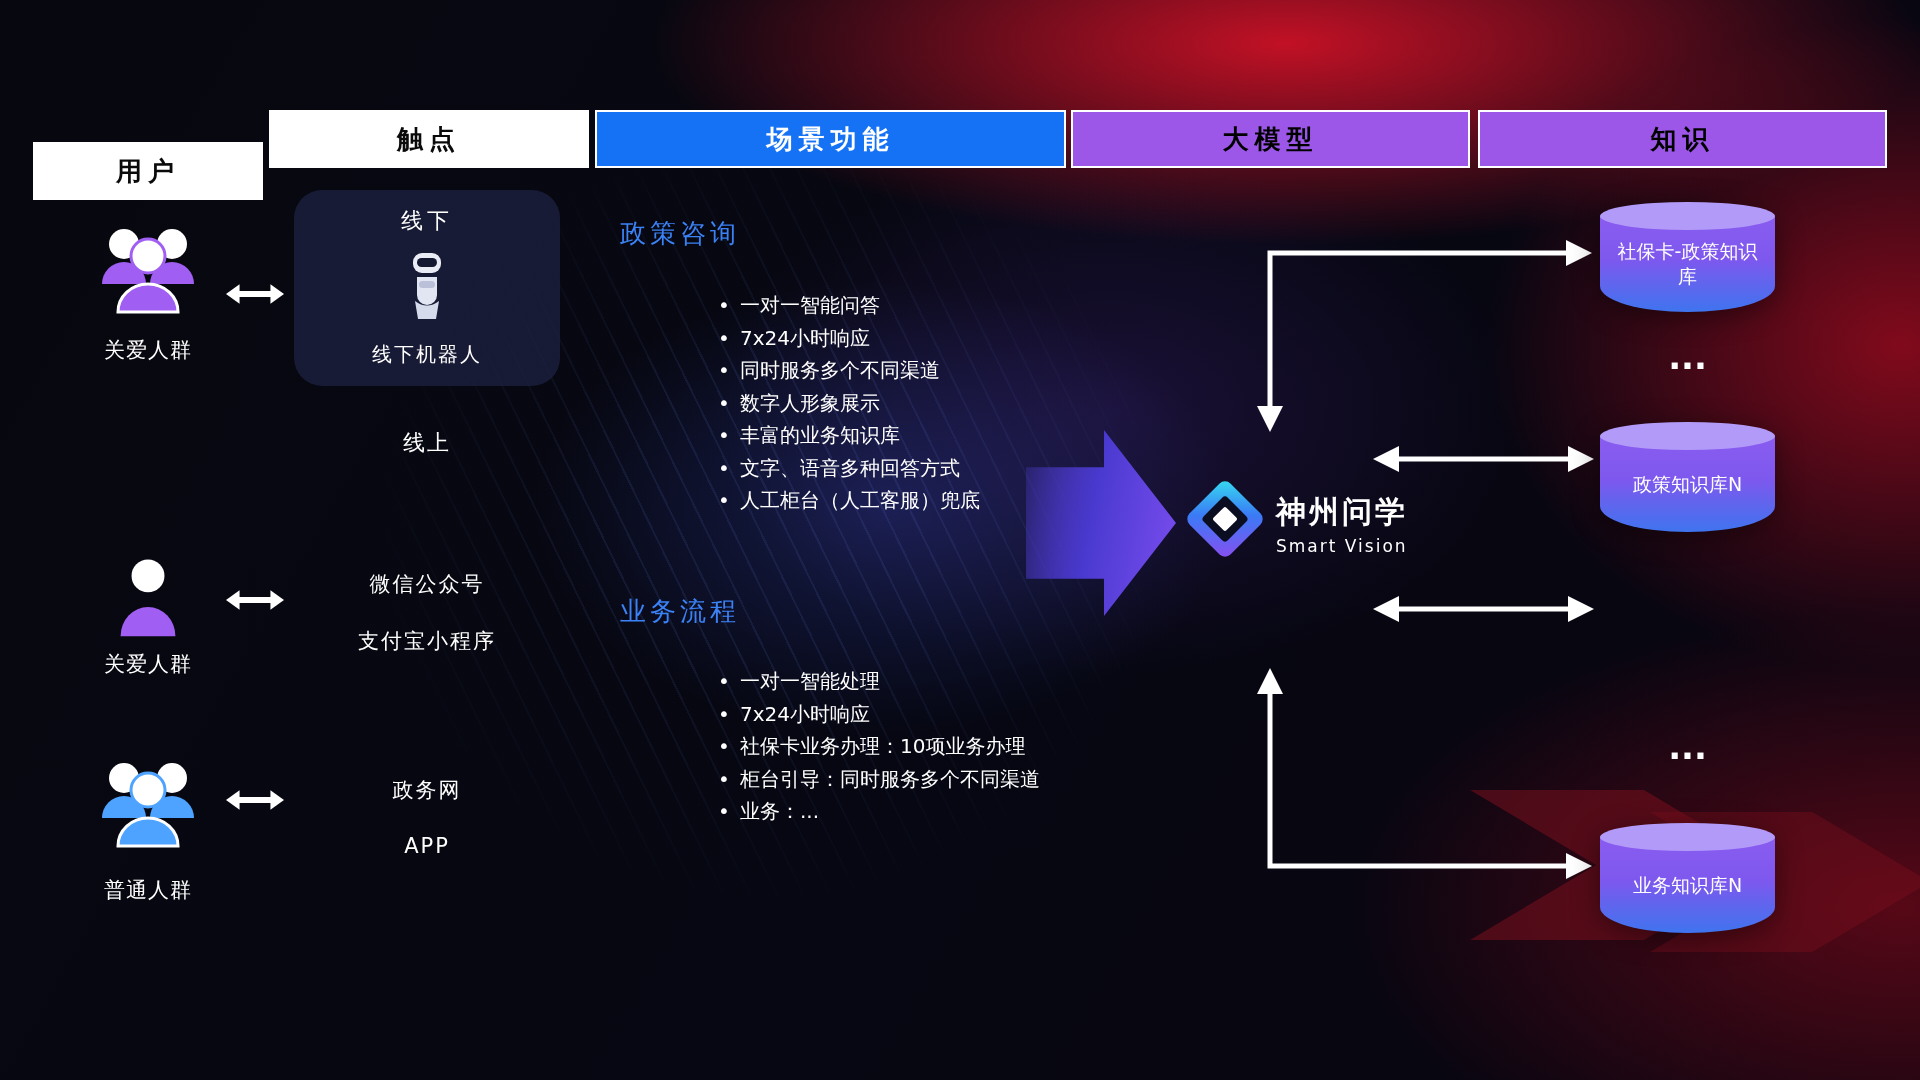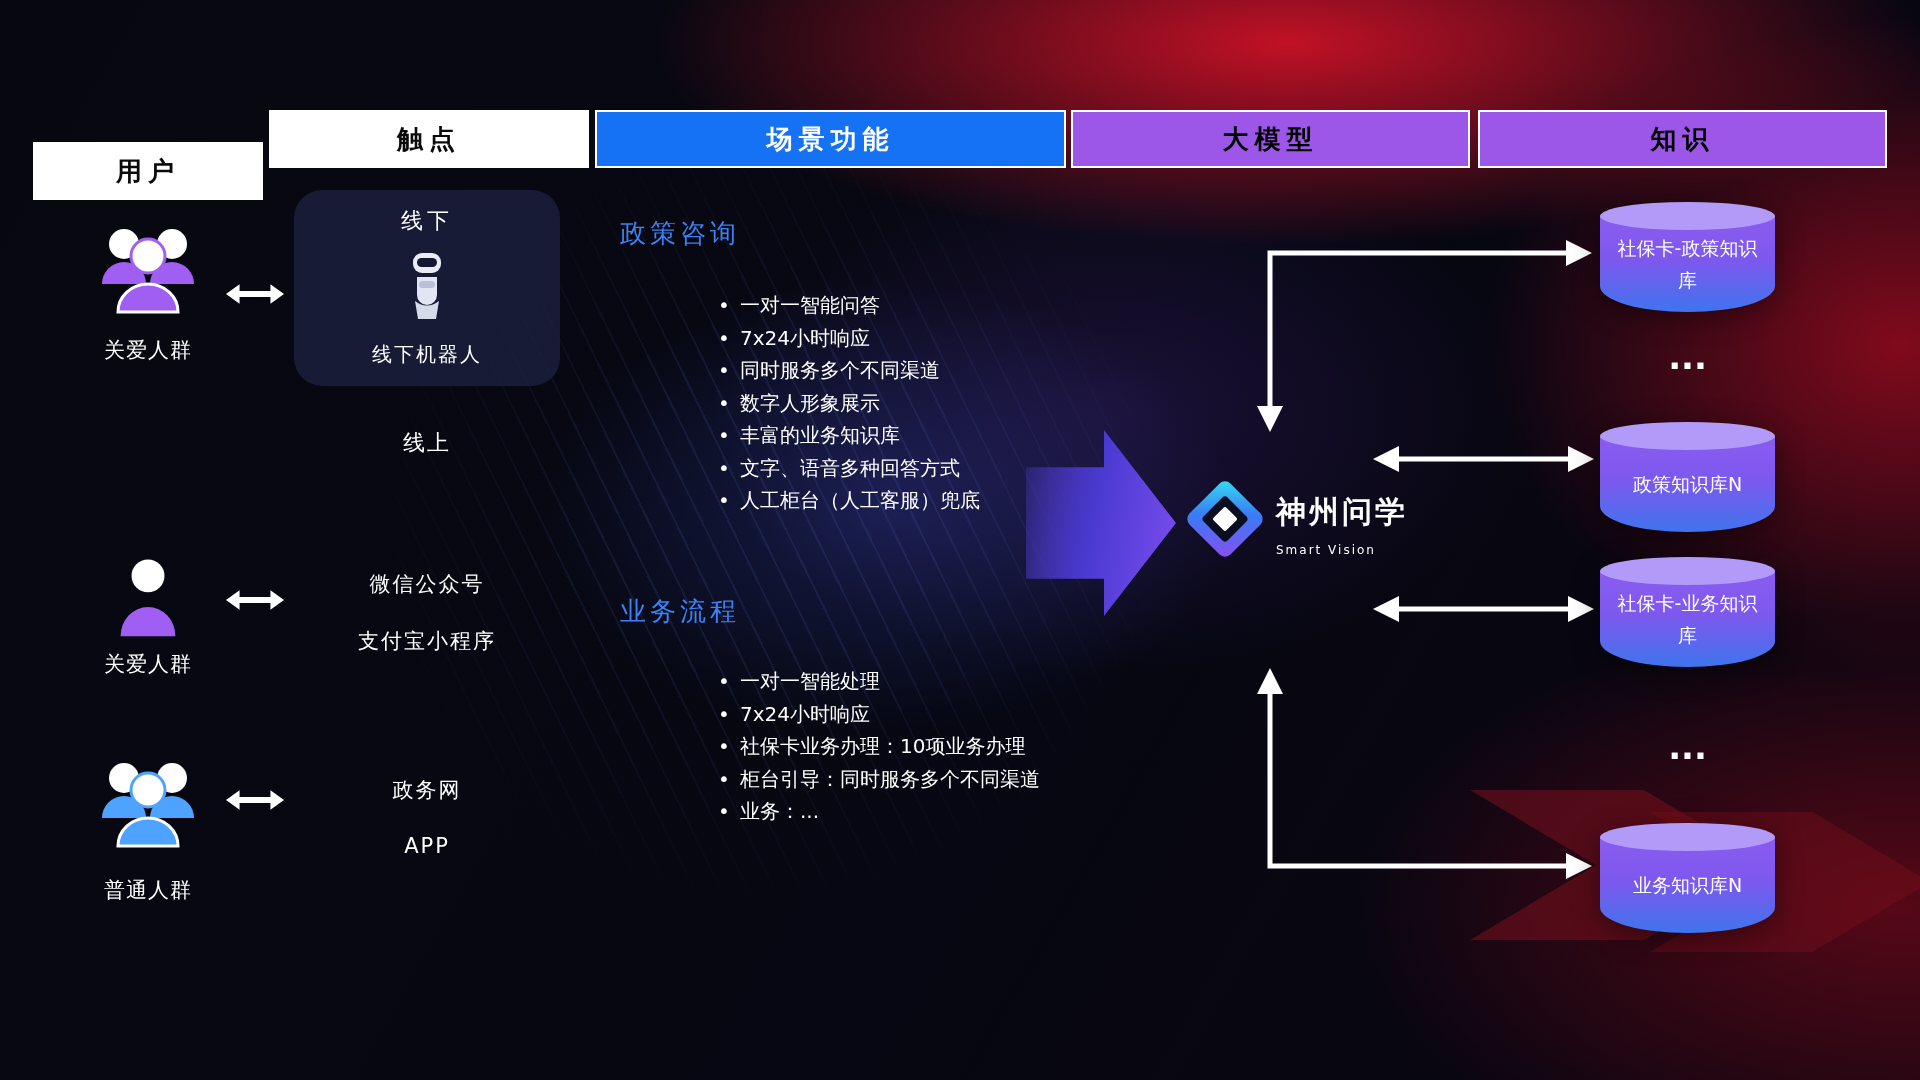--- a/index.html
+++ b/index.html
@@ -66,30 +66,30 @@
     clip-path:polygon(0 20%,52% 20%,52% 0,100% 50%,52% 100%,52% 80%,0 80%);
     filter:drop-shadow(0 0 28px rgba(120,70,240,0.5));
   }
   .logo-diamond{position:absolute;left:1192px;top:486px;width:66px;height:66px;}
   .ld-outer{position:absolute;inset:4px;transform:rotate(45deg);border-radius:8px;
     background:linear-gradient(135deg,#35e0f0 0%,#3a7bf5 45%,#8a4df0 100%);}
   .ld-inner{position:absolute;inset:16px;transform:rotate(45deg);border-radius:4px;background:#0b0d20;}
   .ld-core{position:absolute;inset:24px;transform:rotate(45deg);border-radius:2px;background:#ffffff;}
   .brand{position:absolute;left:1276px;top:492px;}
   .brand-name{font-size:30px;font-weight:700;letter-spacing:3px;color:#fff;}
-  .brand-sub{font-size:12px;letter-spacing:2px;color:#fff;margin-top:10px;}
+  .brand-sub{font-size:17px;letter-spacing:2px;color:#fff;margin-top:3px;}
 
   
   .cyl{position:absolute;left:1600px;width:175px;height:110px;filter:drop-shadow(0 6px 14px rgba(0,0,0,0.45));}
   .cyl-body{
     position:absolute;top:14px;left:0;right:0;bottom:0;
     background:linear-gradient(180deg,#8a5cf0 0%,#7e58ee 45%,#3f74ee 100%);
     border-radius:0 0 50% 50% / 0 0 26px 26px;
     display:flex;align-items:center;justify-content:center;text-align:center;
-    font-size:19px;line-height:32px;color:#fff;padding:6px 10px;box-sizing:border-box;
+    font-size:19px;line-height:25px;color:#fff;padding:6px 10px;box-sizing:border-box;
   }
   .cyl-top{position:absolute;top:0;left:0;right:0;height:28px;border-radius:50%;background:#b29bf8;}
   .dots{position:absolute;left:1600px;width:175px;text-align:center;font-size:34px;font-weight:700;color:#fff;line-height:34px;}
 
   .connectors{position:absolute;left:0;top:0;}
 </style>
 </head>
 <body>
 
 <div class="stage">
@@ -240,23 +240,19 @@
 
   <div class="cyl" style="top:202px;">
     <div class="cyl-body">社保卡-政策知识库</div>
     <div class="cyl-top"></div>
   </div>
   <div class="dots" style="top:340px;">...</div>
   <div class="cyl" style="top:422px;">
     <div class="cyl-body">政策知识库N</div>
     <div class="cyl-top"></div>
   </div>
-  <div class="cyl" style="top:557px;">
-    <div class="cyl-body">社保卡-业务知识库</div>
-    <div class="cyl-top"></div>
-  </div>
   <div class="dots" style="top:730px;">...</div>
   <div class="cyl" style="top:823px;">
     <div class="cyl-body">业务知识库N</div>
     <div class="cyl-top"></div>
   </div>
 
 </div>
 
 </body></html>

